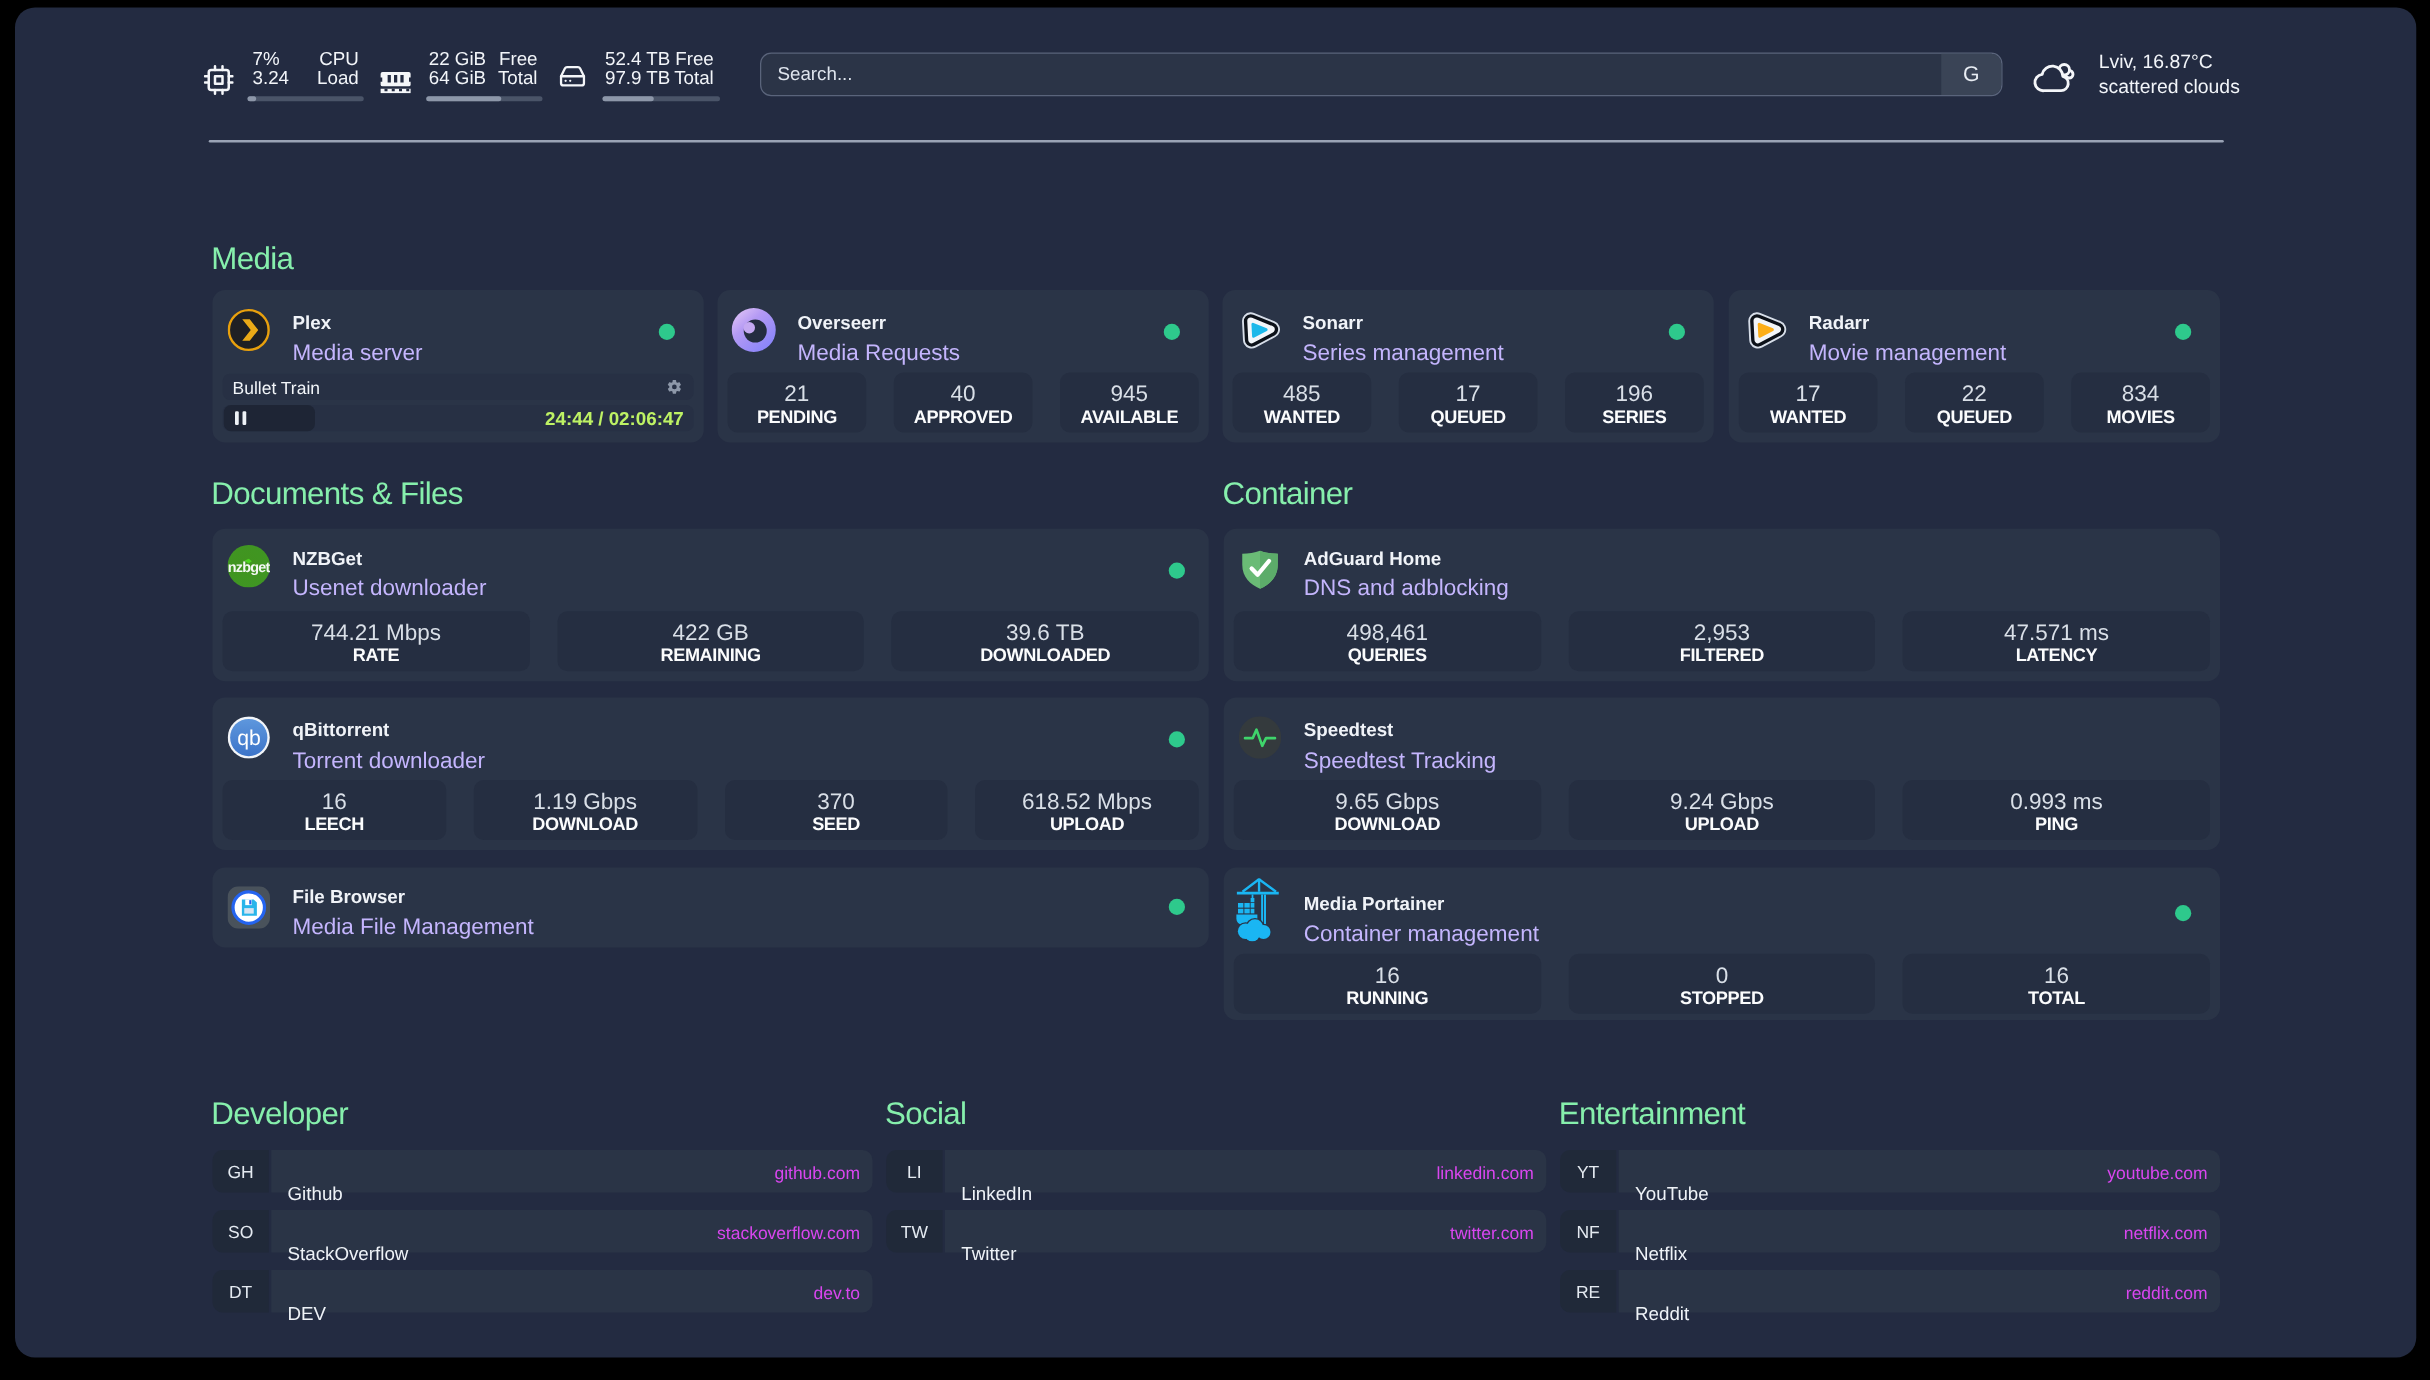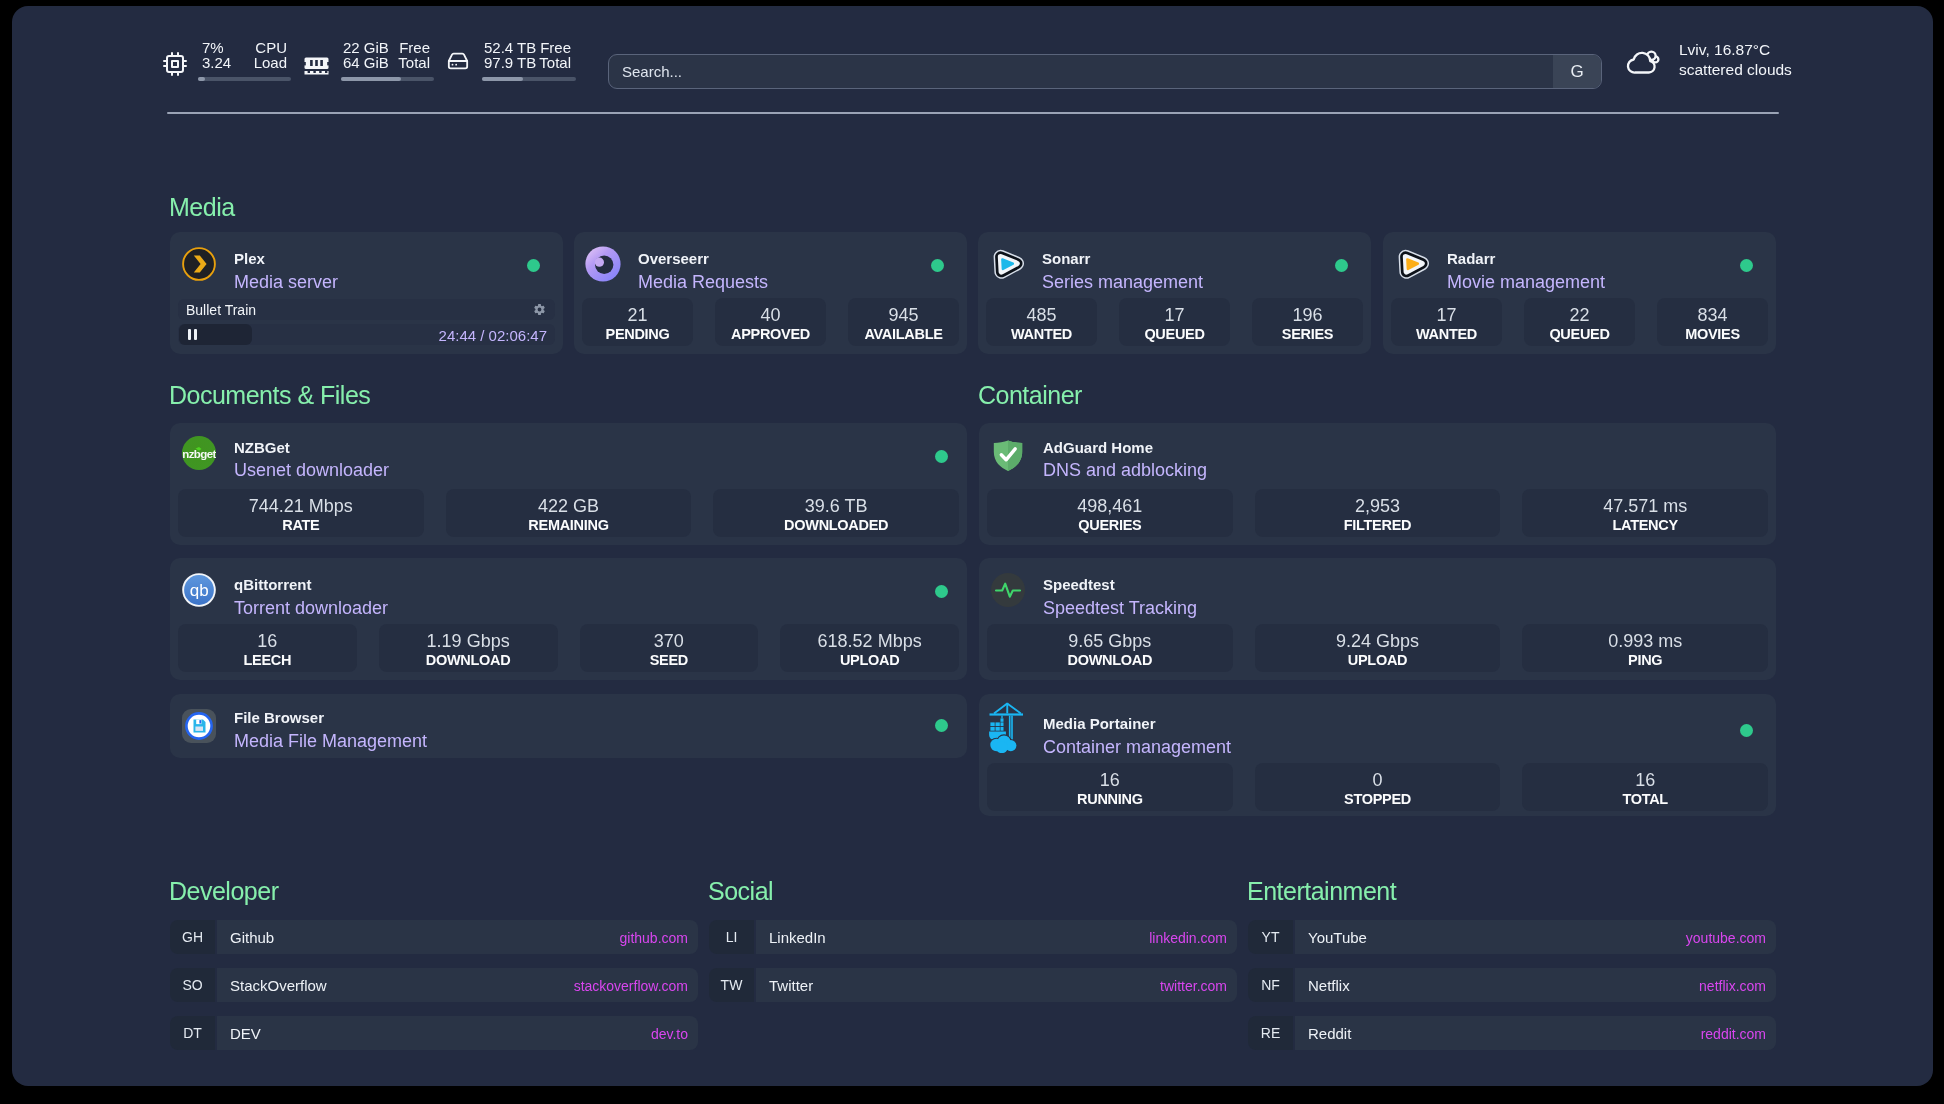--- a/index.html
+++ b/index.html
@@ -7,21 +7,21 @@
 .page { position:absolute; left:12px; top:6px; width:1921px; height:1080px; background:#232b41; border-radius:16px; overflow:hidden; }
 .abs { position:absolute; }
 
 
 .resrow { position:absolute; color:#f2f5f9; font-size:15px; }
 .rescol { position:absolute; line-height:14.5px; top:35px; white-space:pre; }
 .rescol2 { text-align:right; }
 .bar { position:absolute; top:70.5px; height:4px; border-radius:2px; background:#4a5468; }
 .bar i { display:block; height:4px; border-radius:2px; background:#8d97a9; }
 
-.search { position:absolute; left:596px; top:36px; width:994px; height:35px; background:#2b3447; border:1px solid #5a647b; border-radius:9px;margin-top:12px; }
+.search { position:absolute; left:596px; top:36px; width:994px; height:35px; background:#2b3447; border:1px solid #5a647b; border-radius:9px; }
 .search .ph { position:absolute; left:13px; top:8px; font-size:15px; color:#dfe5ee; }
 .search .gbtn { position:absolute; right:0; top:0; width:48px; height:33px; background:#3a4456; border-radius:0 8px 8px 0; color:#e8edf3; font-size:17px; text-align:center; line-height:33px; }
 
 .wtxt { position:absolute; left:1667px; top:34px; color:#f2f5f9; font-size:15.5px; line-height:19.5px; white-space:pre; }
 
 .hr { position:absolute; left:155px; top:106px; width:1612px; height:2px; background:#9aa3b5; border-radius:1px; }
 
 
 .h2 { position:absolute; color:#86efac; font-size:25px; font-weight:500; letter-spacing:-0.5px; line-height:26px; }
 .card { position:absolute; background:#2a3447; border-radius:10px; }
@@ -31,21 +31,21 @@
 .dot { position:absolute; right:23px; top:27px; width:13px; height:13px; border-radius:50%; background:#2ec98c; }
 .stats { position:absolute; left:8px; right:8px; top:66px; height:48px; display:flex; gap:22px; }
 .stat { flex:1; background:#252e41; border-radius:8px; text-align:center; padding-top:6px; }
 .stat .v { font-size:18px; color:#d9dfe7; line-height:22px; }
 .stat .l { font-size:14.5px; font-weight:700; color:#fbfcfd; line-height:17px; letter-spacing:-0.3px; }
 
 
 .bm { position:absolute; height:34px; }
 .bm .ab { position:absolute; left:0; top:0; width:45px; height:34px; background:#202939; border-radius:8px 0 0 8px; color:#e4eaf1; font-size:14px; font-weight:500; text-align:center; line-height:34px; }
 .bm .bd { position:absolute; left:47px; right:0; top:0; height:34px; background:#2a3446; border-radius:0 8px 8px 0; }
-.bm .nm { position:absolute; left:13px; top:9px; font-size:15px; color:#eef2f7; }
+.bm .nm { position:absolute; left:13px; top:27px; font-size:15px; color:#eef2f7; }
 .bm .dm { position:absolute; right:10px; top:10px; font-size:14px; color:#d946ef; }
 </style>
 </head>
 <body>
 <div class="page">
 
   <svg class="abs" style="left:151px;top:46px" width="24" height="24" viewBox="0 0 24 24" fill="none" stroke="#f4f6f9" stroke-width="2" stroke-linecap="round" stroke-linejoin="round">
       <rect x="4" y="4" width="16" height="16" rx="2"></rect>
       <rect x="9" y="9" width="6" height="6"></rect>
       <path d="M9 1v3M15 1v3M9 20v3M15 20v3M20 9h3M20 14h3M1 9h3M1 14h3"></path>
@@ -121,21 +121,21 @@
     <div class="abs" style="left:8px;right:8px;top:67px;height:21px;background:#27304433;background-color:#273044;border-radius:6px">
       <span class="abs" style="left:8px;top:3px;font-size:14px;color:#f2f5f9">Bullet Train</span>
       <svg class="abs" style="right:9px;top:4px" width="13" height="13" viewBox="0 0 24 24" fill="#8d97a8">
           <path d="M12 15.5A3.5 3.5 0 0 1 8.5 12 3.5 3.5 0 0 1 12 8.5a3.5 3.5 0 0 1 3.5 3.5 3.5 3.5 0 0 1-3.5 3.5m7.43-2.53c.04-.32.07-.64.07-.97 0-.33-.03-.66-.07-1l2.11-1.63c.19-.15.24-.42.12-.64l-2-3.46c-.12-.22-.39-.31-.61-.22l-2.49 1c-.52-.39-1.06-.73-1.69-.98l-.37-2.65A.506.506 0 0 0 14 2h-4c-.25 0-.46.18-.5.42l-.37 2.65c-.63.25-1.17.59-1.69.98l-2.49-1c-.22-.09-.49 0-.61.22l-2 3.46c-.13.22-.07.49.12.64L4.57 11c-.04.34-.07.67-.07 1 0 .33.03.65.07.97l-2.11 1.66c-.19.15-.25.42-.12.64l2 3.46c.12.22.39.3.61.22l2.49-1.01c.52.4 1.06.74 1.69.99l.37 2.65c.04.24.25.42.5.42h4c.25 0 .46-.18.5-.42l.37-2.65c.63-.26 1.17-.59 1.69-.99l2.49 1.01c.22.08.49 0 .61-.22l2-3.46c.12-.22.07-.49-.12-.64l-2.11-1.66Z"></path>
         </svg>
     </div>
     <div class="abs" style="left:8px;right:8px;top:92px;height:21px;background:#273044;border-radius:6px">
       <div class="abs" style="left:1px;top:0px;width:73px;height:21px;background:#1e2535;border-radius:6px"></div>
       <span class="abs" style="left:10px;top:5px;width:3.2px;height:11px;background:#eef2f7;border-radius:1px"></span>
       <span class="abs" style="left:16px;top:5px;width:3.2px;height:11px;background:#eef2f7;border-radius:1px"></span>
-      <span class="abs" style="right:8px;top:3px;font-size:15px;font-weight:400;color:#c4b5fd">24:44 / 02:06:47</span>
+      <span class="abs" style="right:8px;top:3px;font-size:15px;font-weight:700;color:#bef264">24:44 / 02:06:47</span>
     </div>
   </div>
 
   <div class="card" style="left:562px;top:226px;width:393px;height:122px">
     <svg class="logo" style="left:11px;top:14px;width:36px;height:36px" viewBox="0 0 36 36">
       <defs>
           <linearGradient id="ovsg" x1="0.1" y1="0.05" x2="0.9" y2="0.95">
             <stop offset="0" stop-color="#dfc2f6"></stop>
             <stop offset="0.35" stop-color="#b49af4"></stop>
             <stop offset="1" stop-color="#8482fa"></stop>

